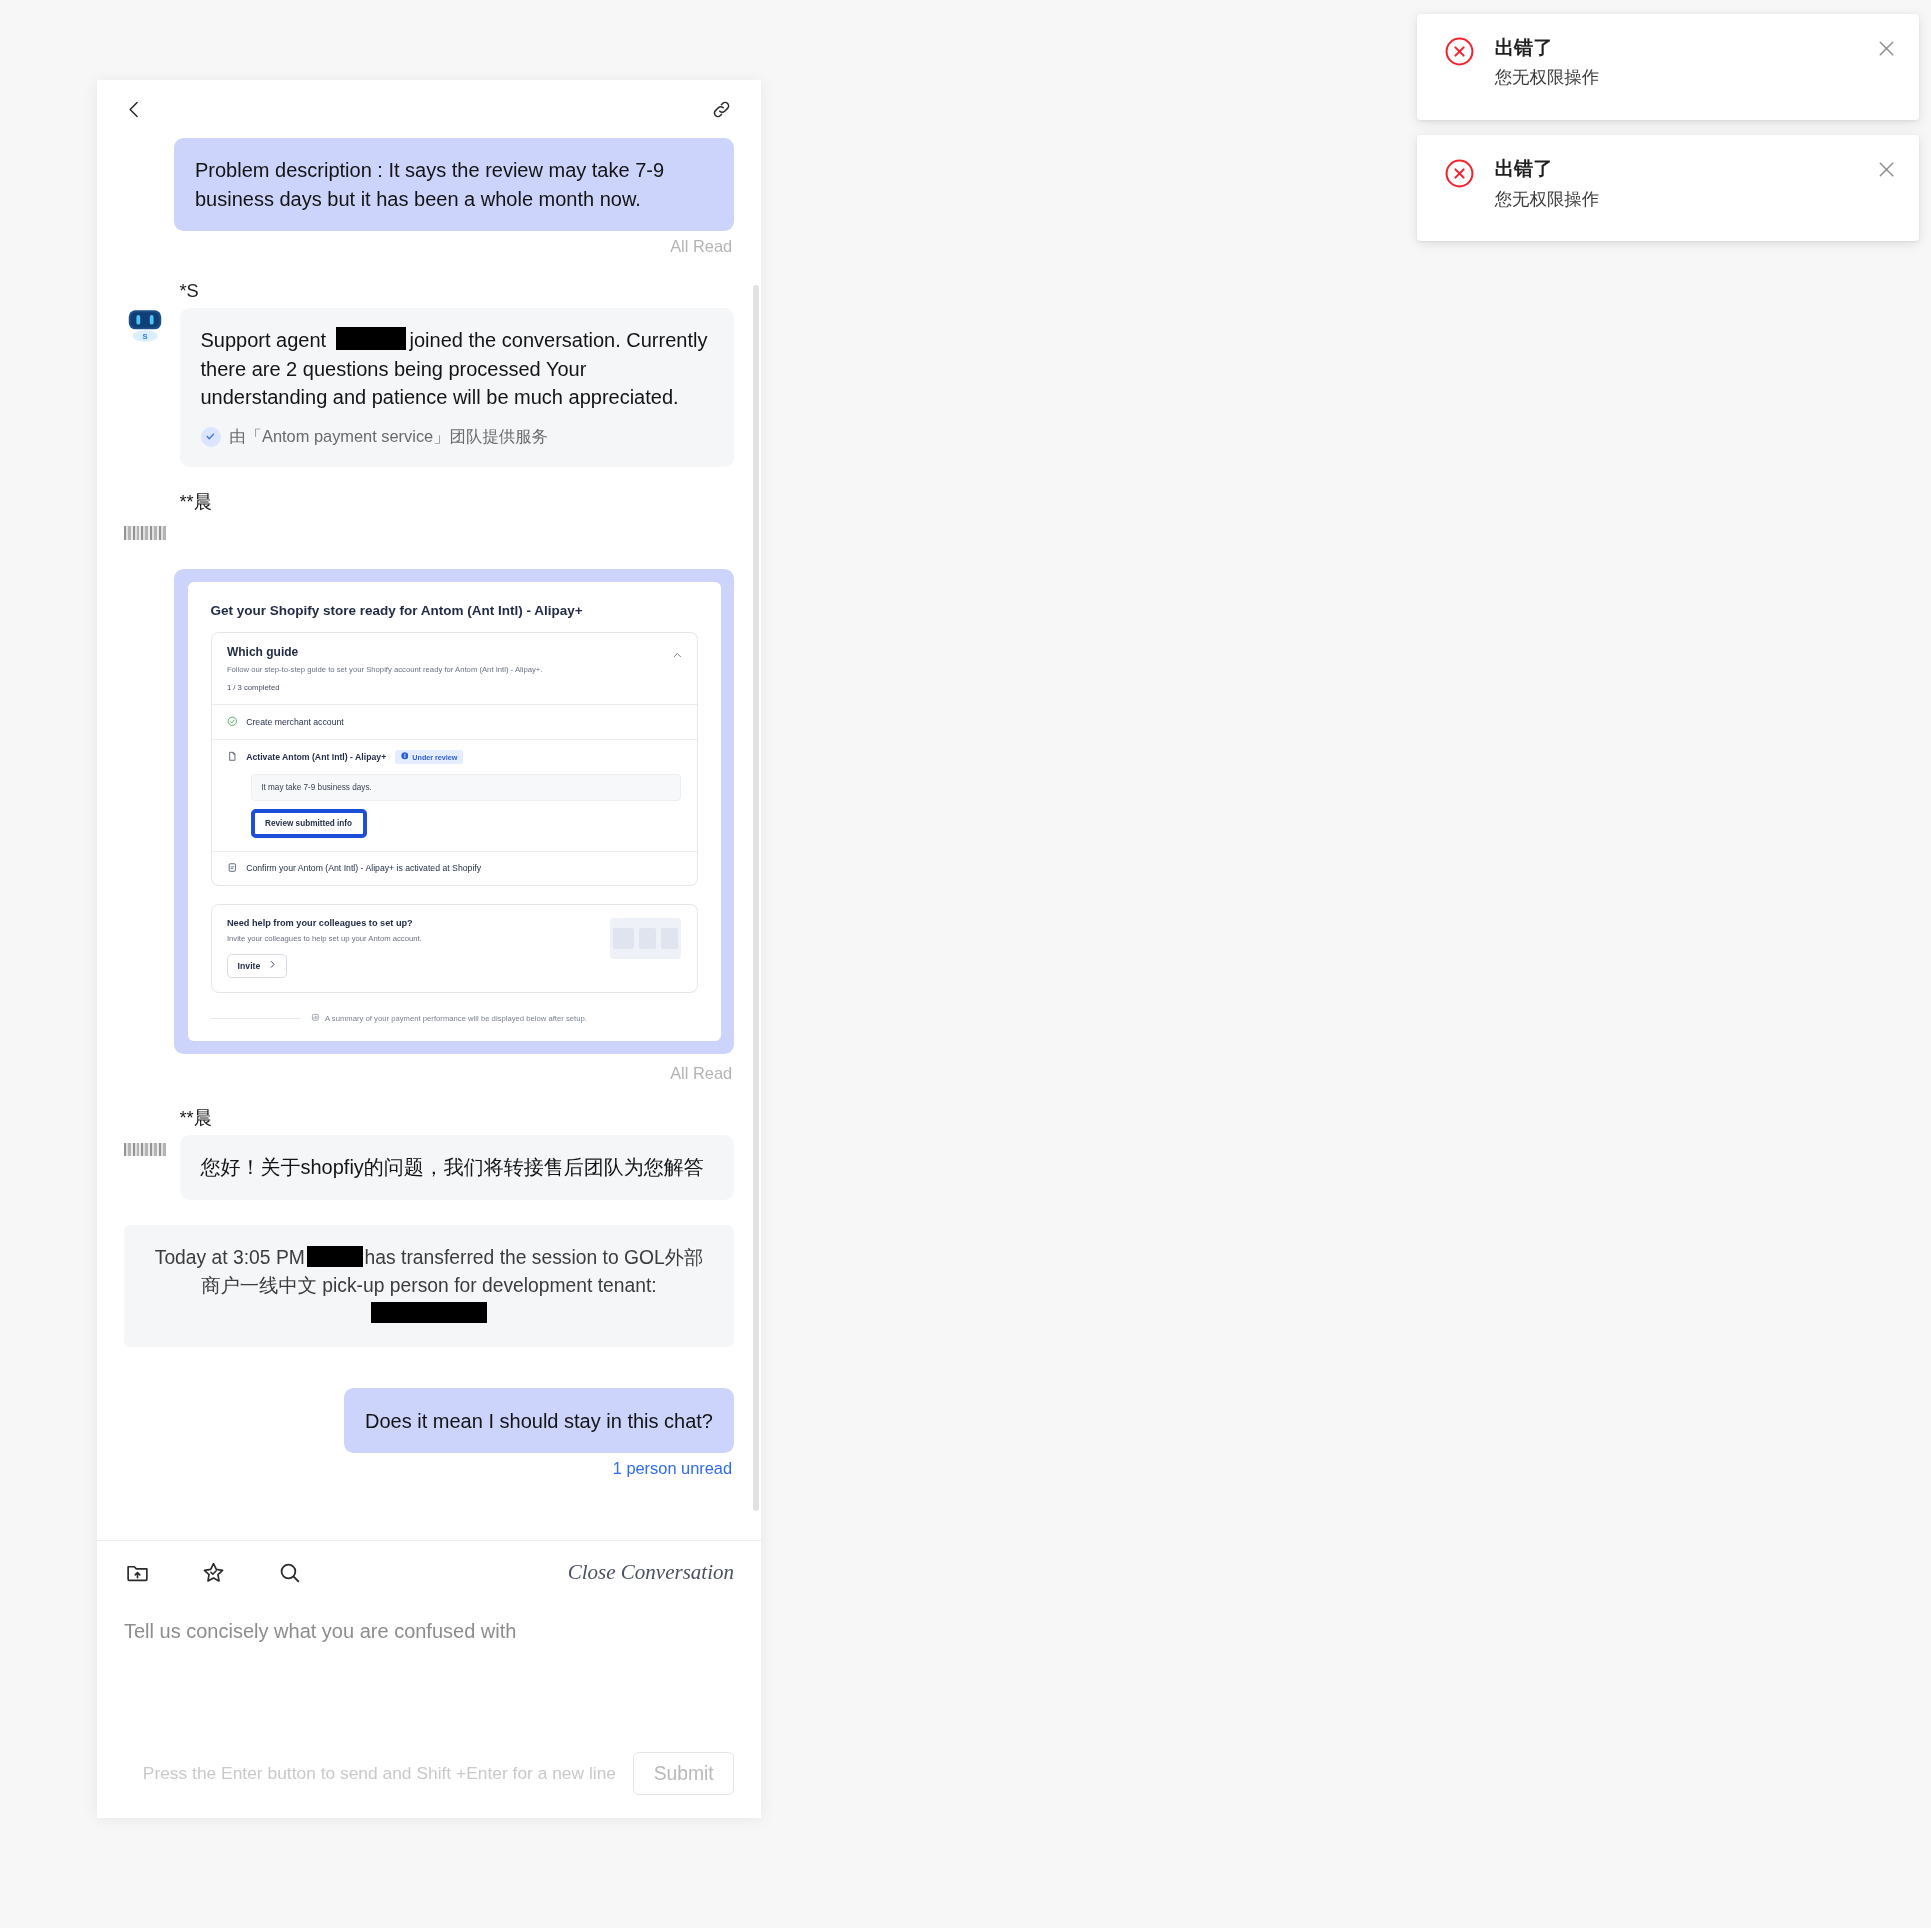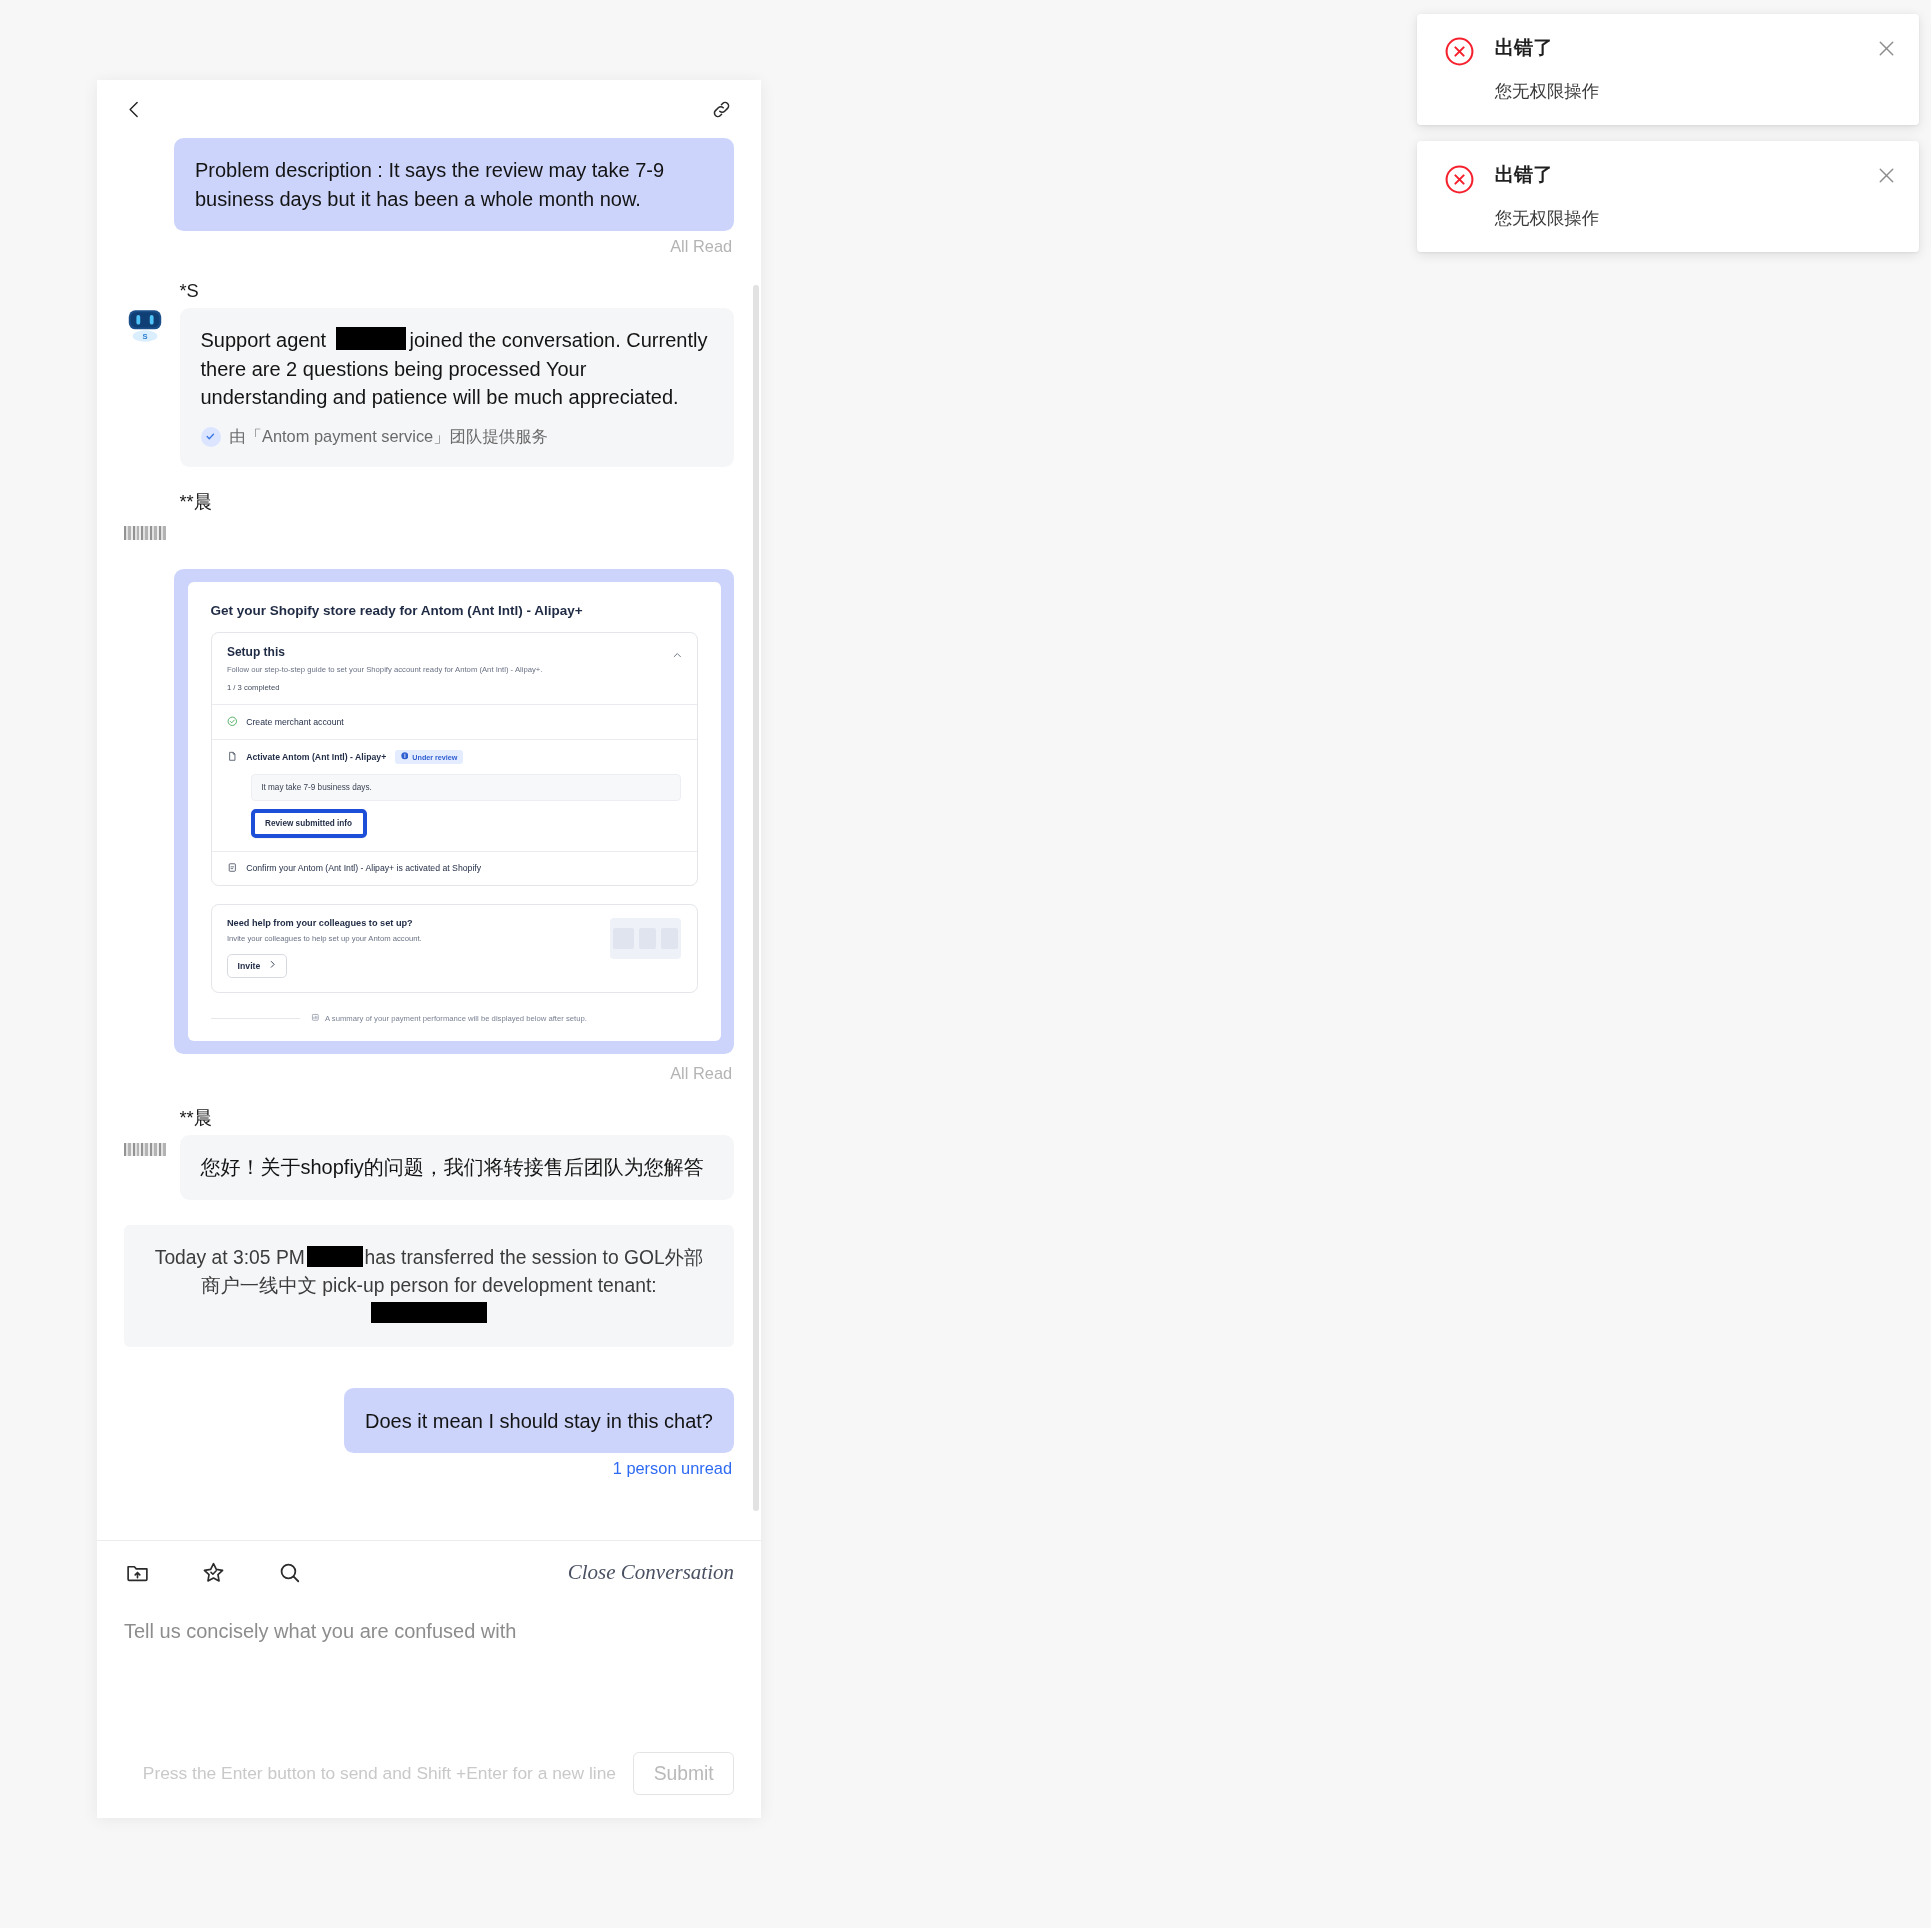--- a/index.html
+++ b/index.html
@@ -27,21 +27,21 @@
     padding: 21px 52px 23px 27px;
     display: flex; align-items: flex-start; gap: 19.3px;
     min-height: 106px;
   }
   .toast-icon { flex: 0 0 auto; margin-top: 1.9px; }
   .toast-body { display: flex; flex-direction: column; gap: 8.7px; padding-top: 1px; }
   .toast-title {
     font-size: 19.3px; font-weight: 700; color: #1f1f1f; line-height: 1.2;
     font-family: "Liberation Sans", sans-serif;
   }
-  .toast-desc { font-size: 17.4px; color: #3b3b3b; line-height: 1.2; margin-top: 14px; }
+  .toast-desc { font-size: 17.4px; color: #3b3b3b; line-height: 1.2; }
   .toast-close {
     position: absolute; top: 23px; right: 21px;
     width: 23px; height: 23px; cursor: pointer;
     color: #8c8c8c;
   }
 
   
   .chat-window {
     position: absolute;
     left: 97px; top: 80px;
@@ -345,21 +345,21 @@
       </div>
     </div>
 
     <div class="row right" style="margin-top:29px;">
       <div class="card-wrap">
         <div class="card-inner">
           <div class="card-title">Get your Shopify store ready for Antom (Ant Intl) - Alipay+</div>
 
           <div class="panel">
             <div class="panel-head">
-              <h4>Setup this</h4>
+              <h4>Which guide</h4>
               <div class="panel-sub">Follow our step-to-step guide to set your Shopify account ready for Antom (Ant Intl) - Alipay+.</div>
               <div class="panel-count">1 / 3 completed</div>
               <span class="chevron-up">
                 <svg width="10.6" height="10.6" viewBox="0 0 24 24" fill="none">
                   <path d="M5 15l7-7 7 7" stroke="#5c6575" stroke-width="2" stroke-linecap="round" stroke-linejoin="round"></path>
                 </svg>
               </span>
             </div>
             <div class="panel-divider"></div>
 

